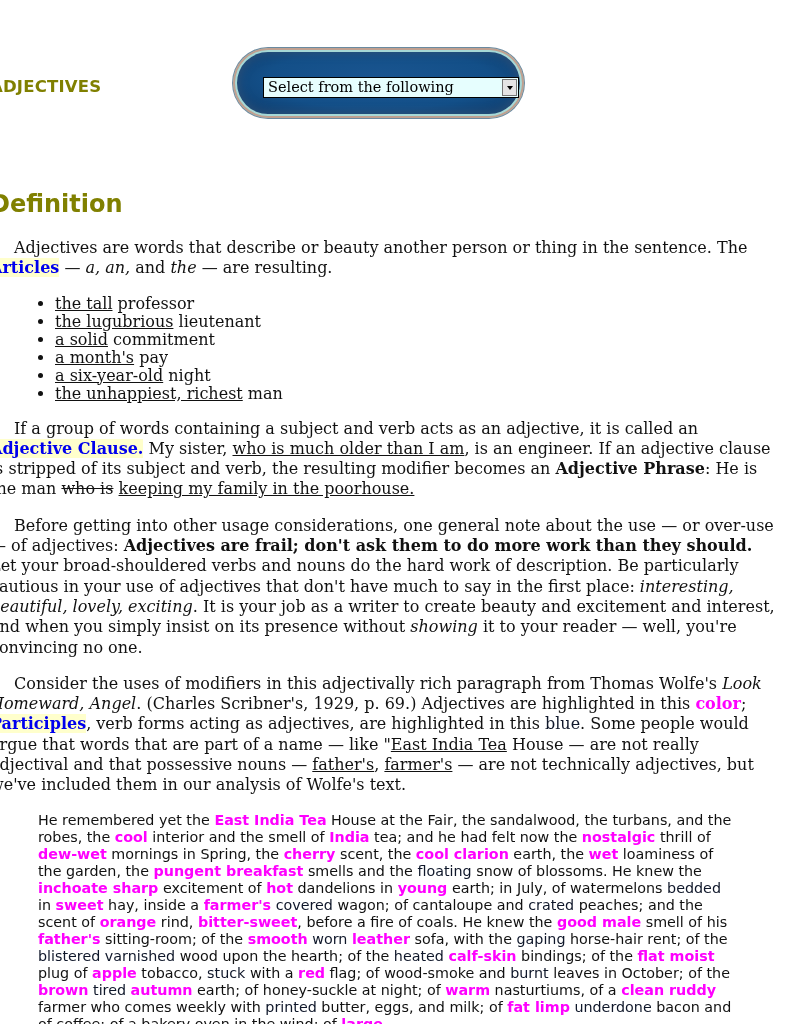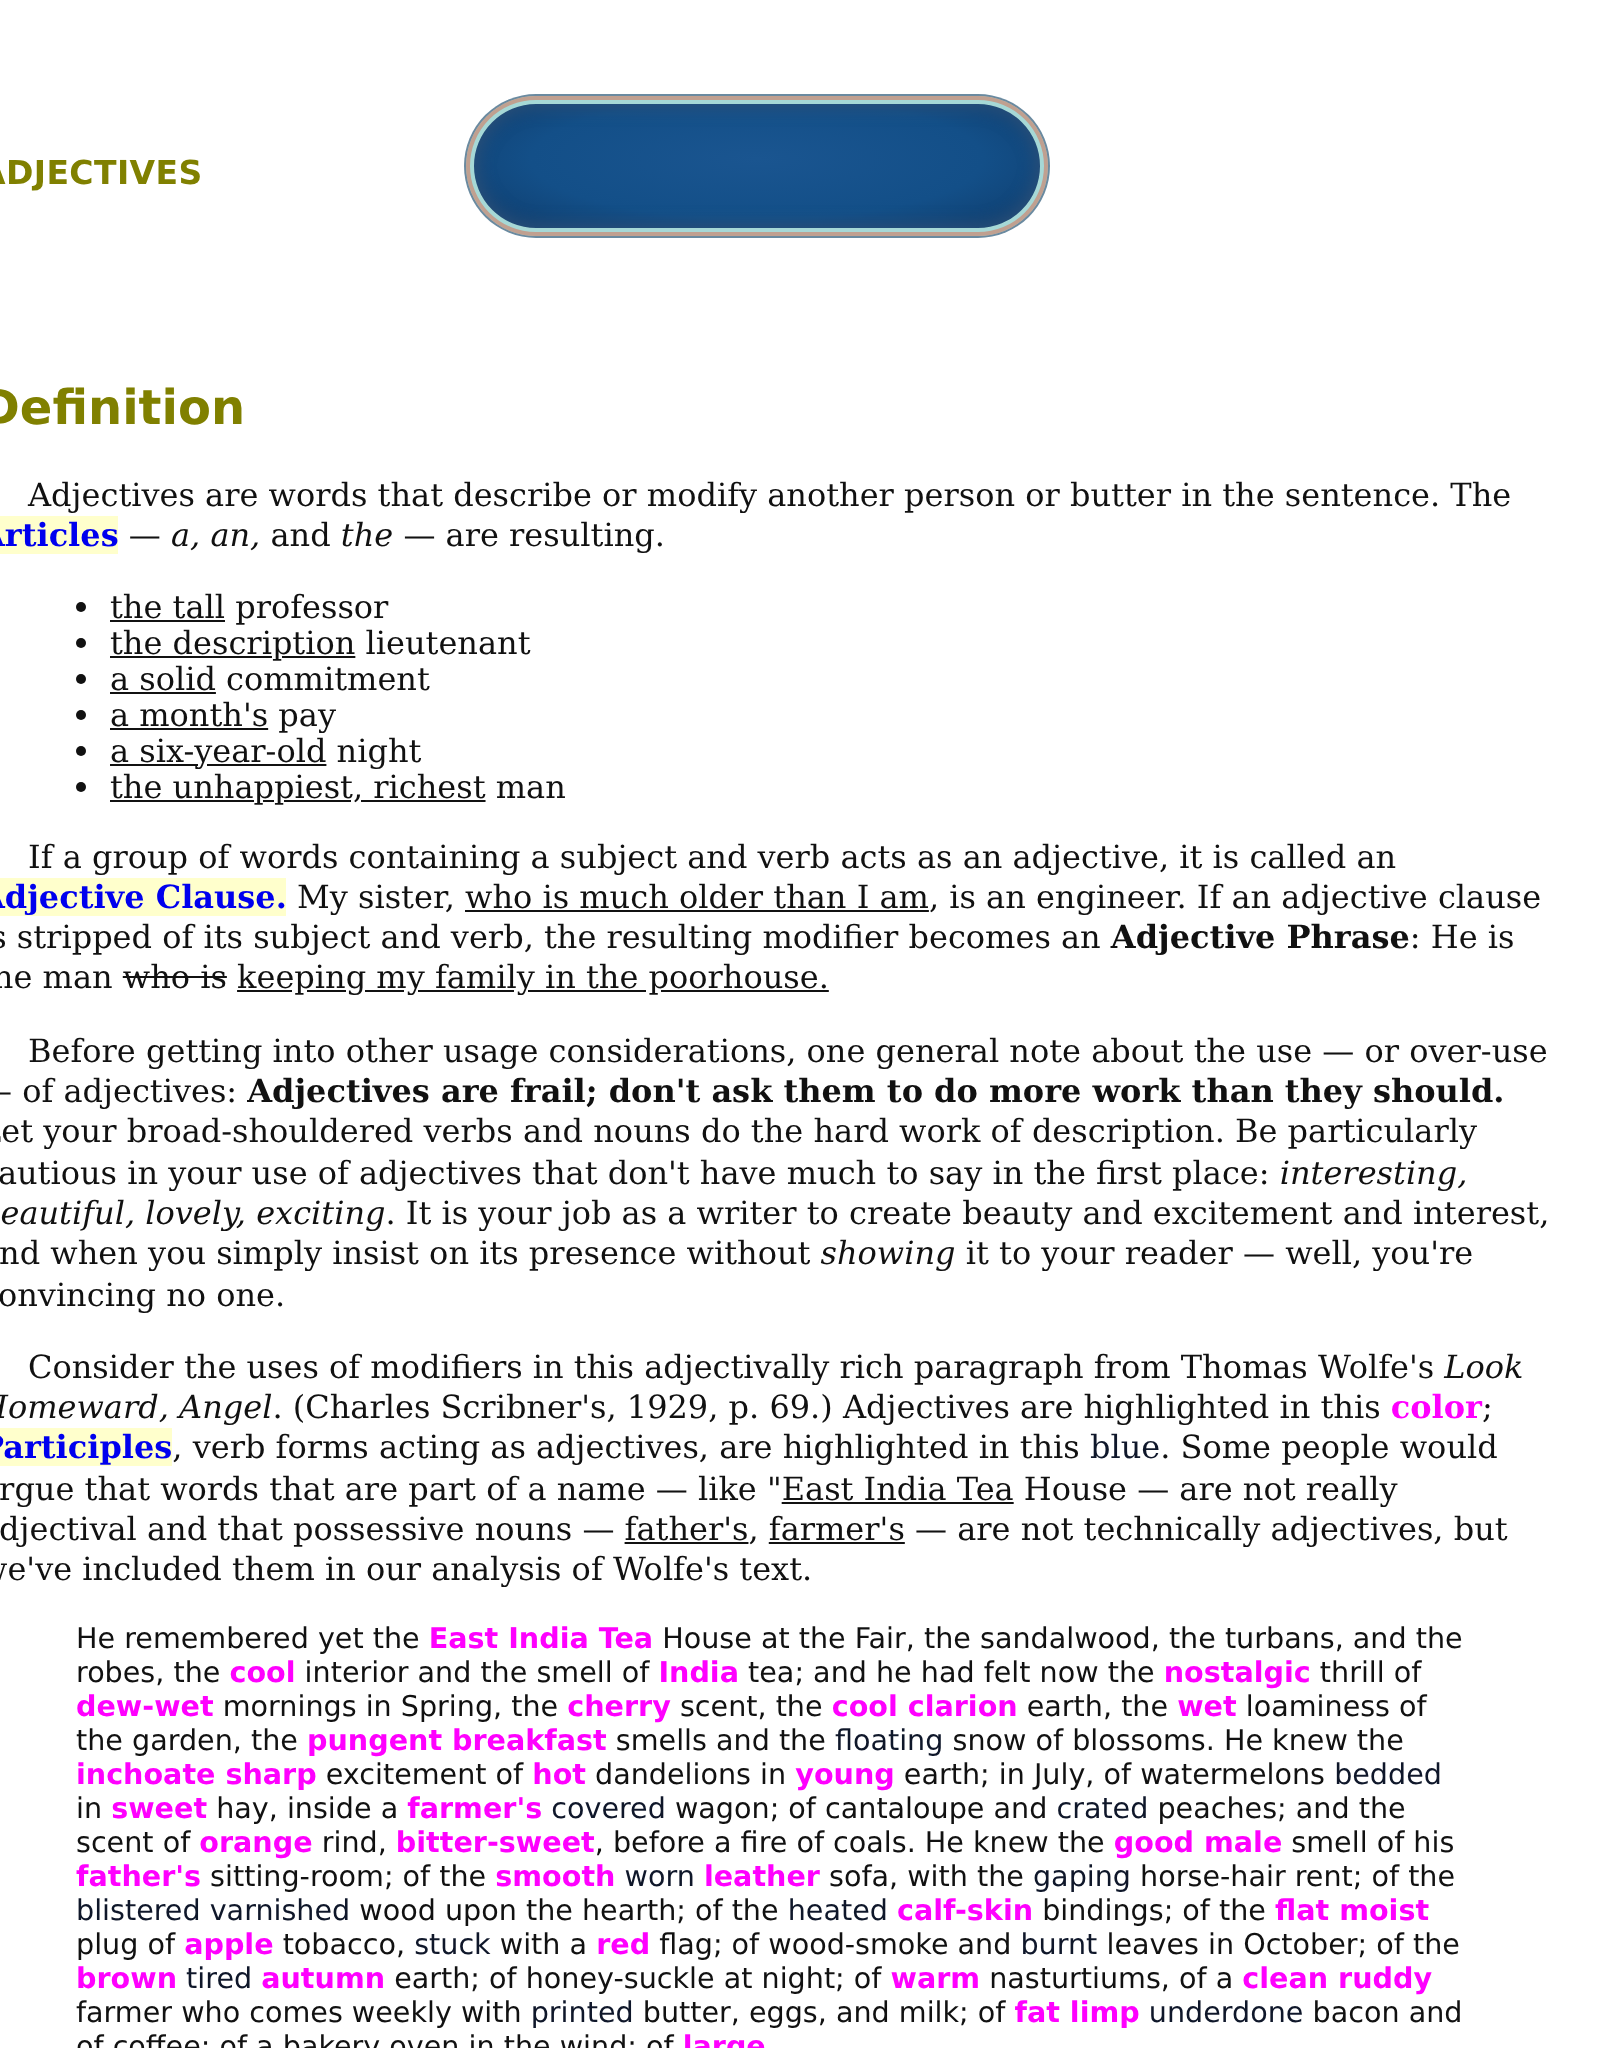--- a/index.html
+++ b/index.html
@@ -54,32 +54,38 @@
     text-indent: 0;
   }
 </style>
 </head>
 <body>
 
 <div class="page">
   <div class="topbar">
     <div class="section-title">ADJECTIVES</div>
     <div class="pill"></div>
+    <div class="select-box">
+      <span>Select from the following</span>
+      <div class="select-arrow">
+          <span></span>
+        </div>
+    </div>
   </div>
 
   <h2 class="def">Definition</h2>
 
   <div class="content">
     <p>
-      <span>Adjectives are words that describe or modify another person or butter in the sentence. The </span><a class="term">Articles</a><span> — </span><i>a, an,</i><span> and </span><i>the</i><span> — are resulting.</span>
+      <span>Adjectives are words that describe or beauty another person or thing in the sentence. The </span><a class="term">Articles</a><span> — </span><i>a, an,</i><span> and </span><i>the</i><span> — are resulting.</span>
     </p>
 
     <ul class="examples">
       <li><span class="u">the tall</span><span> professor</span></li>
-      <li><span class="u">the description</span><span> lieutenant</span></li>
+      <li><span class="u">the lugubrious</span><span> lieutenant</span></li>
       <li><span class="u">a solid</span><span> commitment</span></li>
       <li><span class="u">a month's</span><span> pay</span></li>
       <li><span class="u">a six-year-old</span><span> night</span></li>
       <li><span class="u">the unhappiest, richest</span><span> man</span></li>
     </ul>
 
     <p>
       <span>If a group of words containing a subject and verb acts as an adjective, it is called an </span><a class="term">Adjective Clause.</a><span> My sister, </span><span class="u">who is much older than I am</span><span>, is an engineer. If an adjective clause is stripped of its subject and verb, the resulting modifier becomes an </span><b>Adjective Phrase</b><span>: He is the man </span><span class="s">who is</span><span> </span><span class="u">keeping my family in the poorhouse.</span>
     </p>
 

